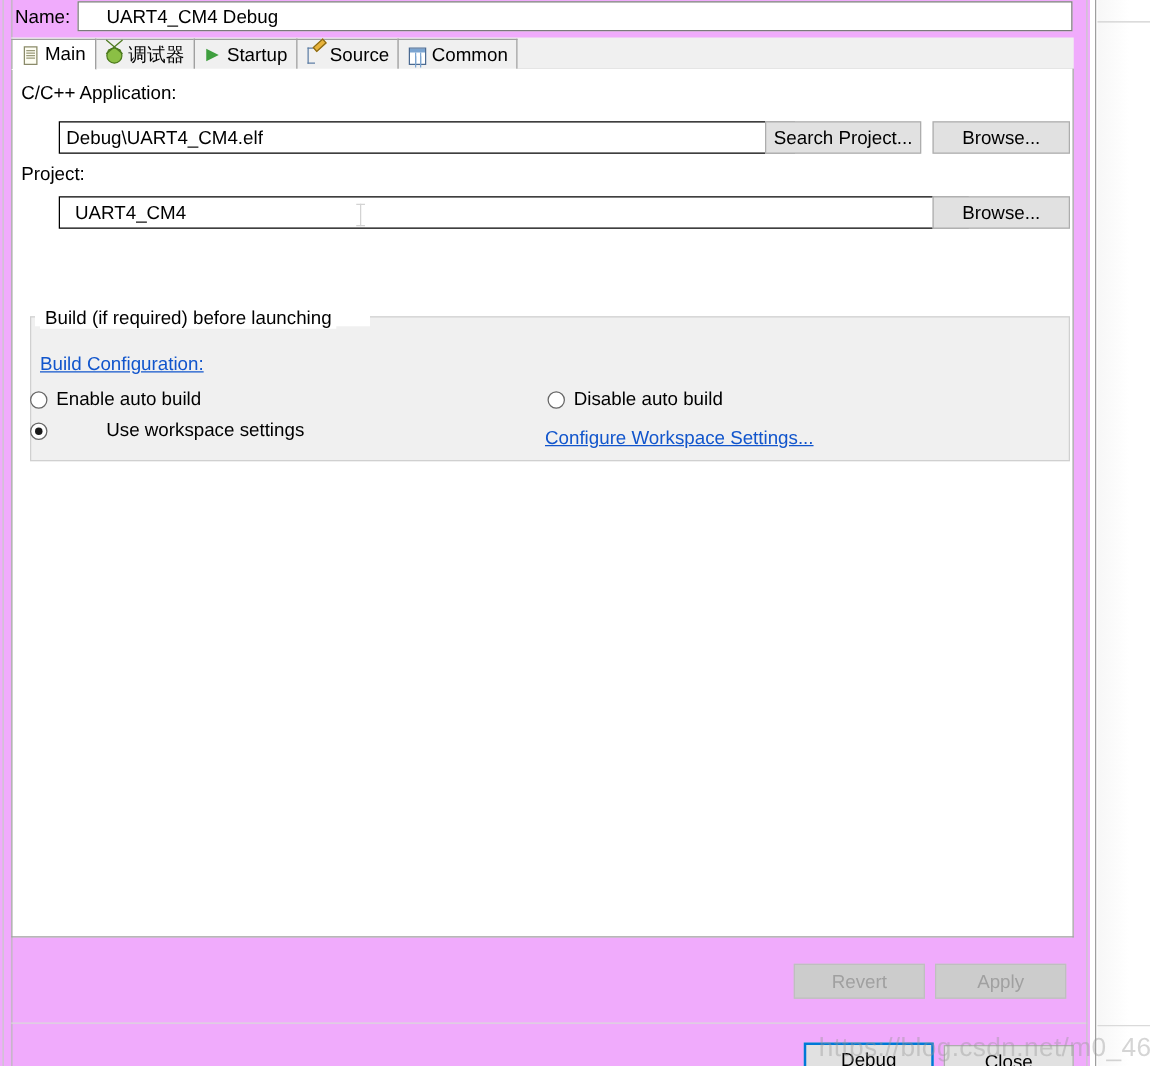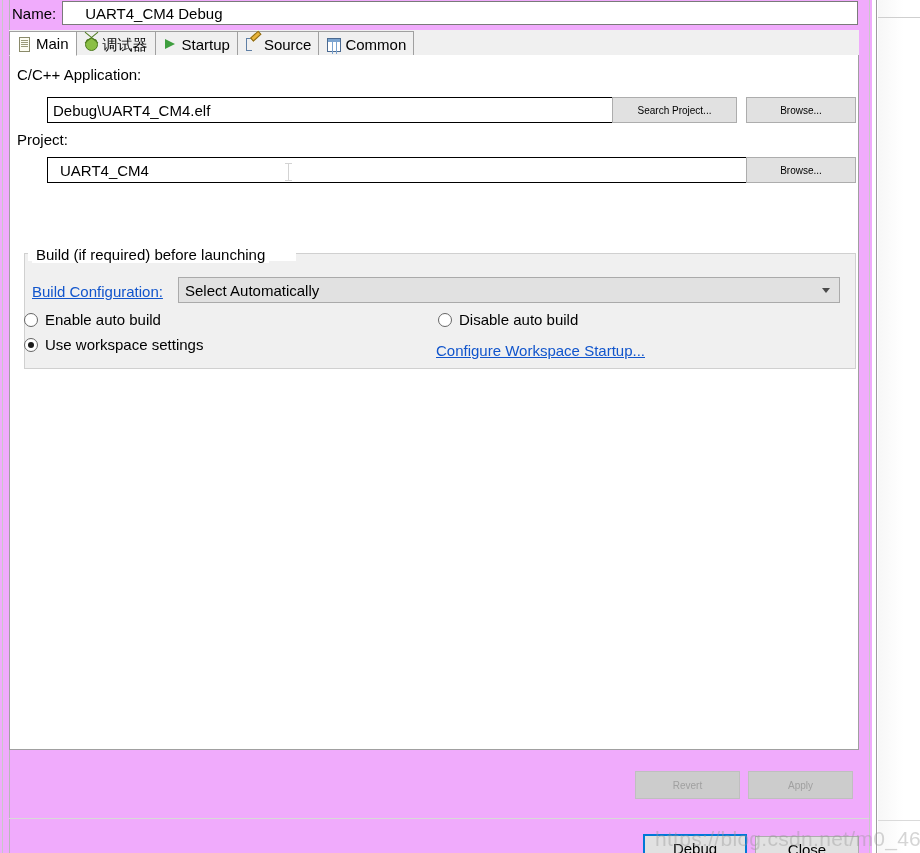--- a/index.html
+++ b/index.html
@@ -233,21 +233,21 @@
     margin-left: 32px;
   }
   .btn {
     position: absolute;
     background: #e1e1e1;
     border: 1px solid #adadad;
     box-sizing: border-box;
     display: flex;
     align-items: center;
     justify-content: center;
-    font-size: 10px;
+    font-size: 15px;
     color: #000;
     cursor: default;
   }
   .btn.disabled { color: #a0a0a0; background: #cccccc; border-color: #bfbfbf; }
 
   
   #buildgroup {
     position: absolute;
     left: 14px; top: 198px;
     width: 832px; height: 116px;
@@ -448,41 +448,37 @@
       <div class="textfield" style="left:5px; top:102px; width:728px; height:26px;padding-left:12px;">UART4_CM4</div>
 
       <div class="btn" style="left:736px; top:102px; width:110px; height:26px;">Browse...</div>
 
       <div id="buildgroup"></div>
       <div id="buildgroup-notch"></div>
       <span id="buildgroup-title">Build (if required) before launching</span>
 
       <span class="link" style="left:22px; top:228px;">Build Configuration:</span>
 
-      <div class="combo" style="left:168px; top:222px; width:662px; height:26px;">
-        <span>Select Automatically</span>
-        <i class="chev"></i>
-      </div>
 
       <div class="radio-row" style="left:14px; top:256px;">
         <span class="radio"></span>
         <span>Enable auto build</span>
       </div>
 
       <div class="radio-row" style="left:428px; top:256px;">
         <span class="radio"></span>
         <span>Disable auto build</span>
       </div>
 
-      <div class="radio-row" style="left:14px; top:281px;">
+      <div class="radio-row" style="left:14px; top:281px;gap:40px;">
         <span class="radio checked"></span>
         <span>Use workspace settings</span>
       </div>
 
-      <span class="link" style="left:426px; top:287px;">Configure Workspace Startup...</span>
+      <span class="link" style="left:426px; top:287px;">Configure Workspace Settings...</span>
 
     </div>
 
     <div class="btn disabled" style="left:635px; top:771px; width:105px; height:28px;">Revert</div>
     <div class="btn disabled" style="left:748px; top:771px; width:105px; height:28px;text-align:right;">Apply</div>
 
     <div id="footer-sep"></div>
 
     <div id="debug-btn">Debug</div>
     <div id="close-btn">Close</div>

